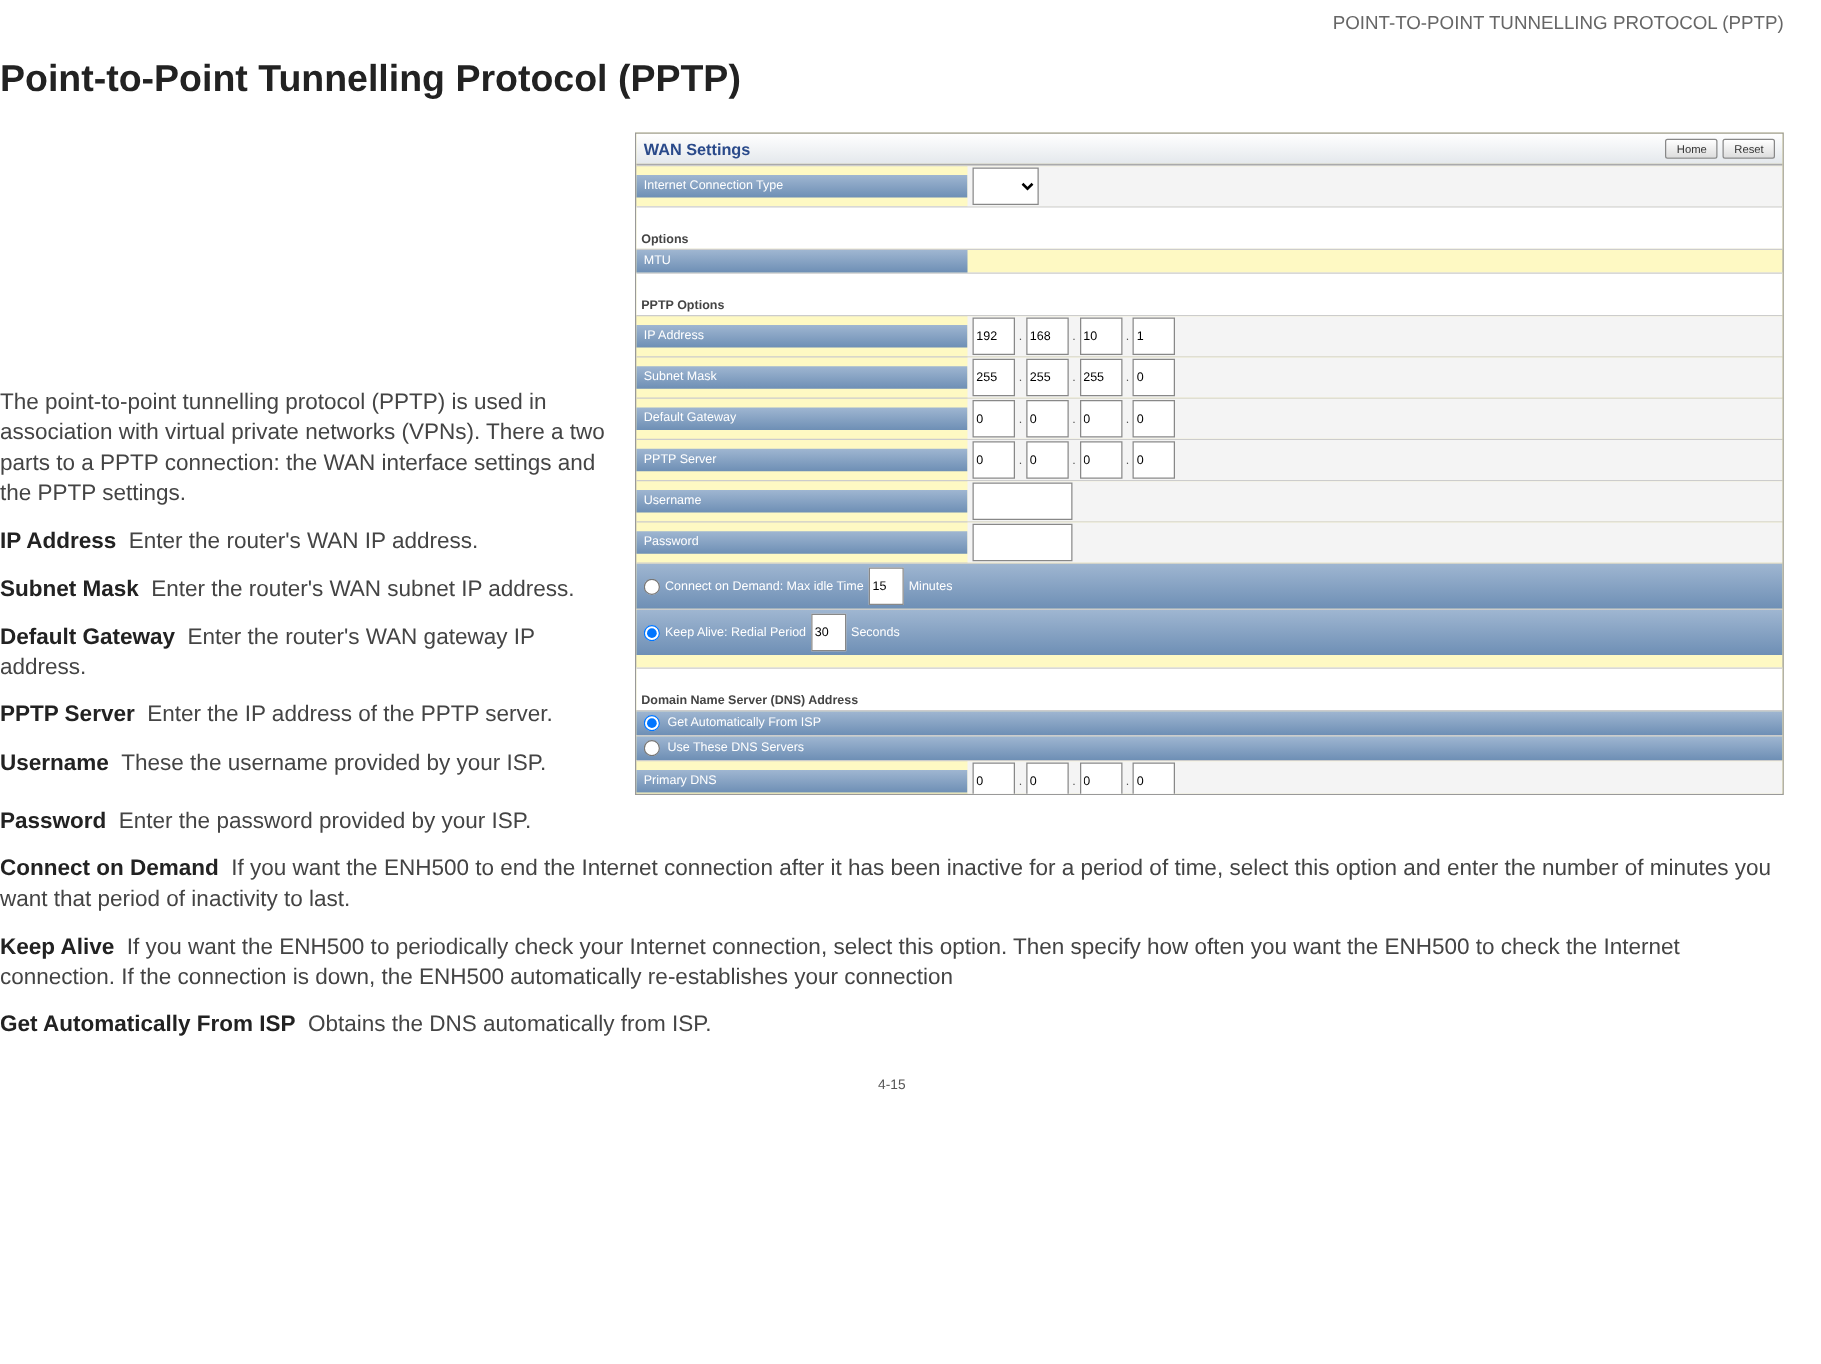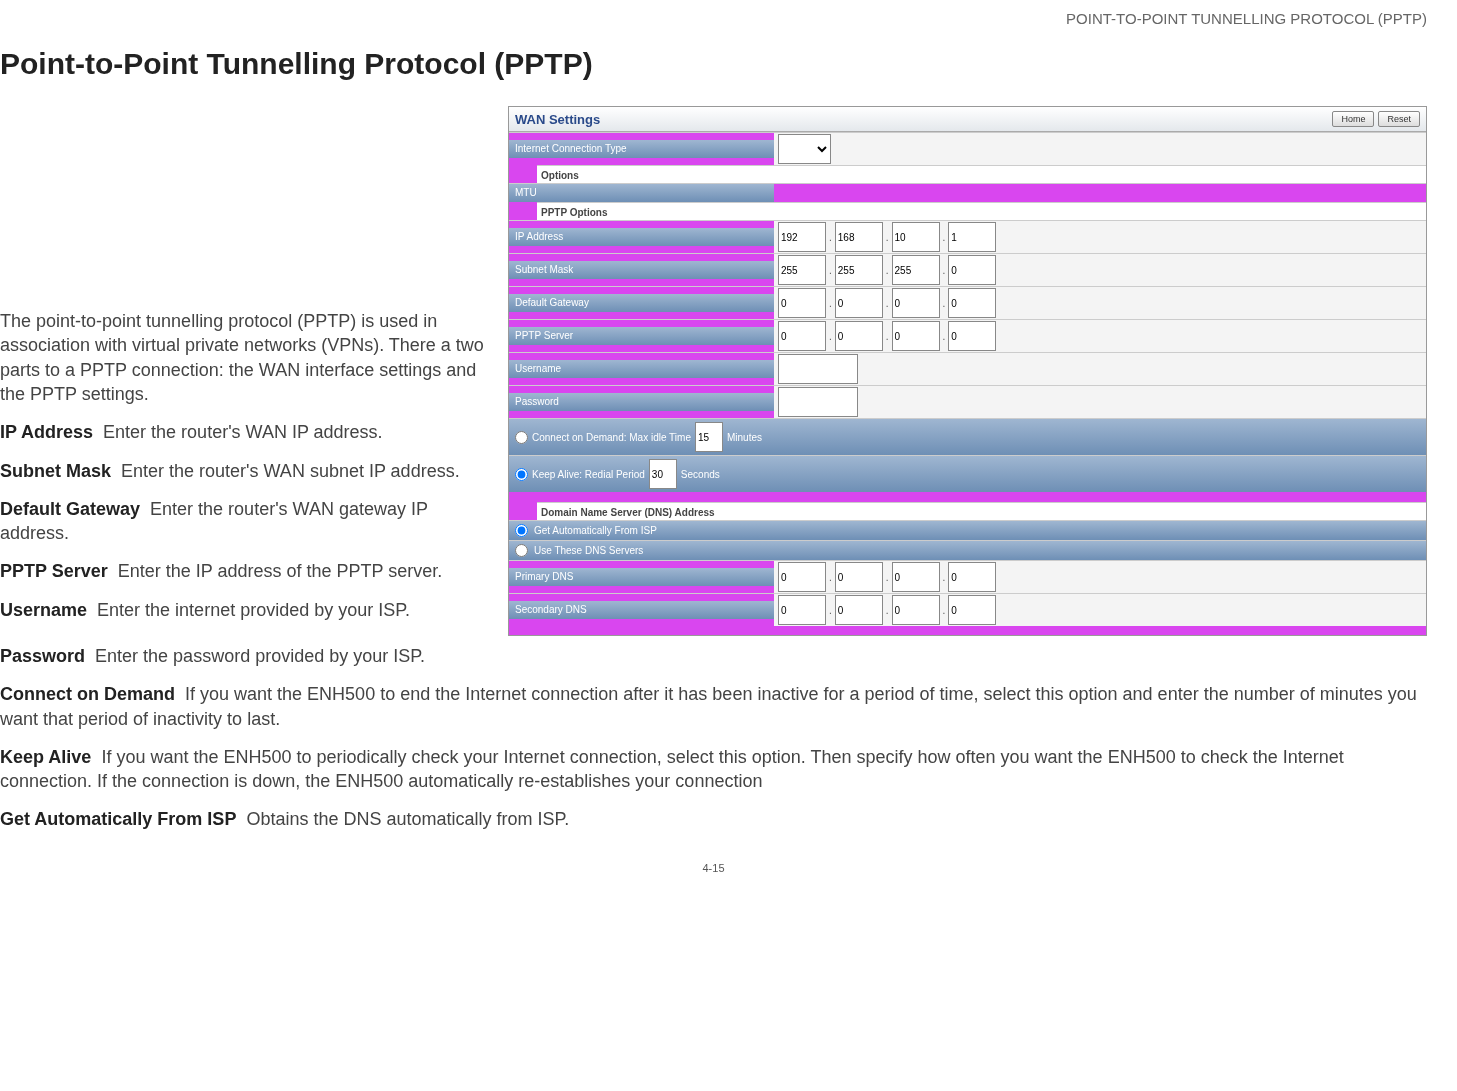--- a/index.html
+++ b/index.html
@@ -31,21 +31,21 @@
   .full-width { font-size: 18px; line-height: 1.35; color: #444; margin-top: 8px; }
   .full-width p { margin-bottom: 14px; }
   .full-width .term { font-weight: bold; color: #222; }
   .page-footer { text-align: center; color: #555; font-size: 11px; margin-top: 30px; }
 
   
   .shot {
     flex: 1;
     border: 1px solid #999;
     font-size: 10px;
-    background: #d946ef;
+    background: #fef9c3;
     position: relative;
     height: 530px;
     overflow: hidden;
   }
   .shot-header {
     display: flex;
     align-items: center;
     justify-content: space-between;
     padding: 4px 6px;
     background: linear-gradient(#fff,#e4e8ec);
@@ -81,32 +81,31 @@
     display: flex;
     align-items: center;
     gap: 2px;
     background: #f4f4f4;
   }
   .section-lbl {
     background: #fff;
     color: #444;
     font-weight: bold;
     font-size: 10px;
-    padding: 4px 4px 2px 4px;
+    padding: 20px 4px 2px 4px;
     border-top: 1px solid #ccc;
-    margin-left: 28px;
   }
   select.sel, input.inp {
     border: 1px solid #888;
     font-size: 10px;
     height: 16px;
     background: #fff;
     padding: 14px 2px;
   }
-  input.inp { width: 48px; text-align: left; }
+  input.inp { width: 34px; text-align: left; }
   input.inp.wide { width: 80px; }
   .dot { color: #555; font-size: 10px; padding: 0 1px; }
   .hint { color: #555; font-size: 10px; margin-left: 6px; }
   .radio-block {
     background: linear-gradient(#9fb6d1,#6e8fb5);
     color: #fff;
     font-size: 10px;
     padding: 3px 6px;
     border-top: 1px solid #ccc;
     display: flex;
@@ -142,21 +141,21 @@
 
 <h1 class="main-title">Point-to-Point Tunnelling Protocol (PPTP)</h1>
 
 <div class="content-wrap">
   <div class="text-col">
     <p>The point-to-point tunnelling protocol (PPTP) is used in association with virtual private networks (VPNs). There a two parts to a PPTP connection: the WAN interface settings and the PPTP settings.</p>
     <p><span class="term">IP Address</span>&nbsp;&nbsp;<span>Enter the router's WAN IP address.</span></p>
     <p><span class="term">Subnet Mask</span>&nbsp;&nbsp;<span>Enter the router's WAN subnet IP address.</span></p>
     <p><span class="term">Default Gateway</span>&nbsp;&nbsp;<span>Enter the router's WAN gateway IP address.</span></p>
     <p><span class="term">PPTP Server</span>&nbsp;&nbsp;<span>Enter the IP address of the PPTP server.</span></p>
-    <p><span class="term">Username</span>&nbsp;&nbsp;<span>Enter the internet provided by your ISP.</span></p>
+    <p><span class="term">Username</span>&nbsp;&nbsp;<span>These the username provided by your ISP.</span></p>
   </div>
 
   <div class="shot">
     <div class="shot-header">
       <div class="shot-title">WAN Settings</div>
       <div class="shot-btns">
         <div class="hb">Home</div>
         <div class="hb">Reset</div>
       </div>
     </div>

